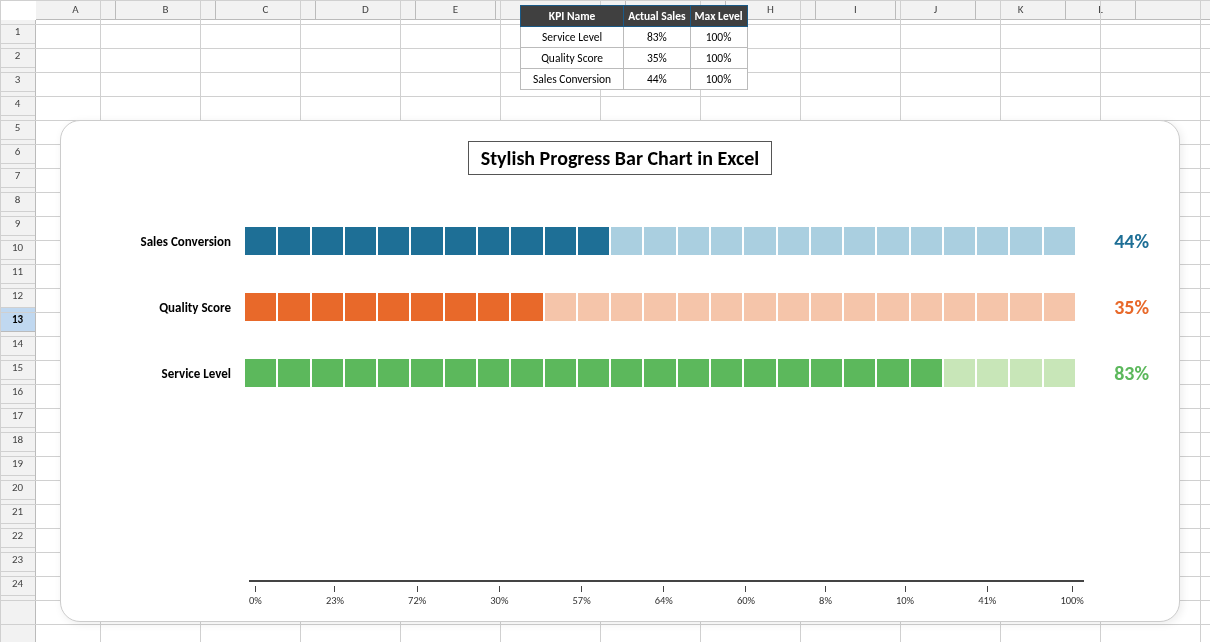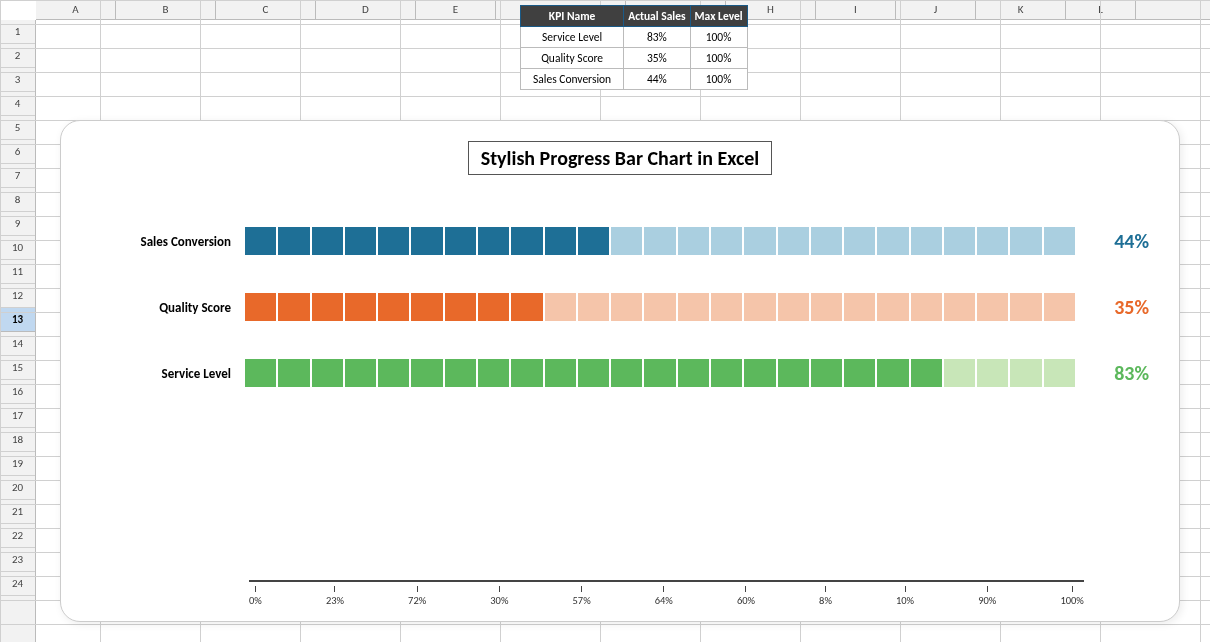--- a/index.html
+++ b/index.html
@@ -422,21 +422,21 @@
           <div class="axis-tick">
             <div class="tick-mark"></div>
             <span>8%</span>
           </div>
           <div class="axis-tick">
             <div class="tick-mark"></div>
             <span>10%</span>
           </div>
           <div class="axis-tick">
             <div class="tick-mark"></div>
-            <span>90%</span>
+            <span>41%</span>
           </div>
           <div class="axis-tick">
             <div class="tick-mark"></div>
             <span>100%</span>
           </div>
         </div>
     </div>
   </div>
 </div>
 

